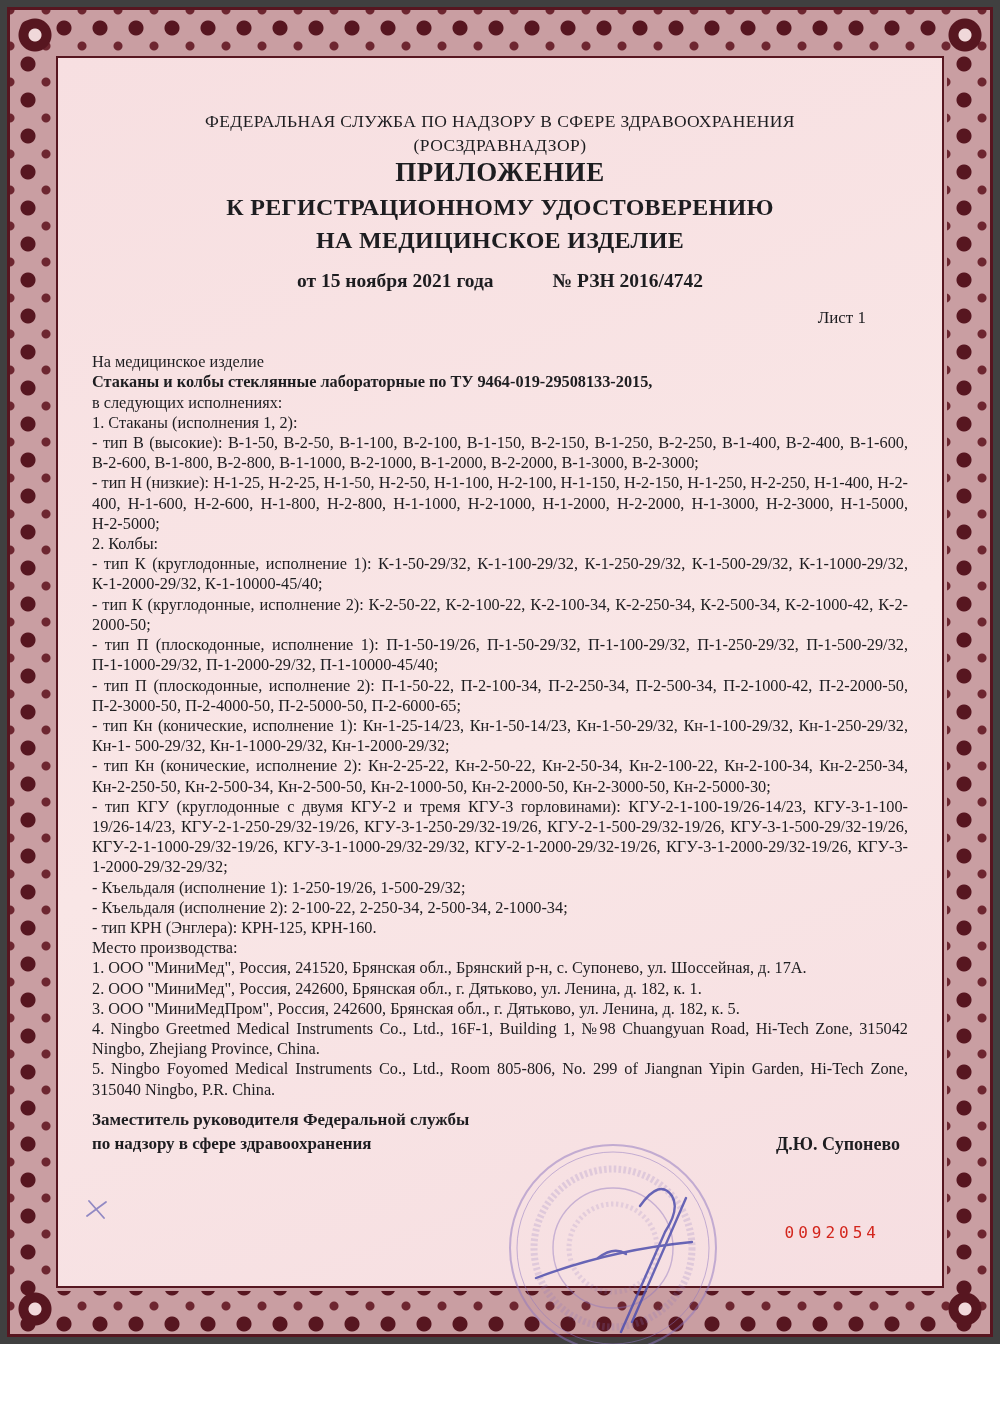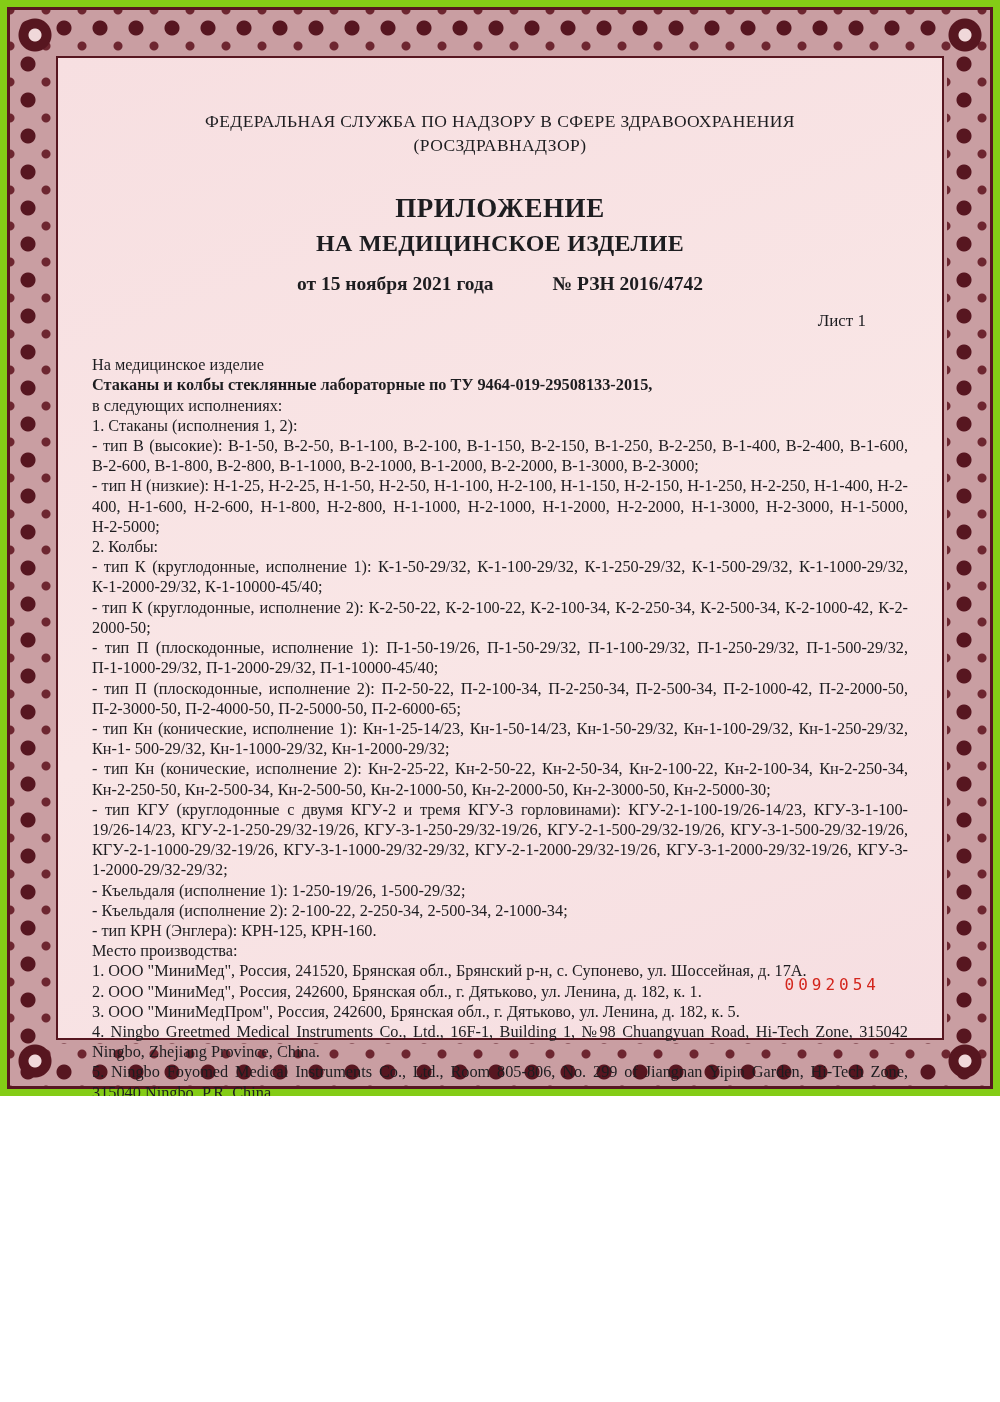--- a/index.html
+++ b/index.html
@@ -1,20 +1,20 @@
 <!DOCTYPE html>
 <html><head>
 <meta charset="utf-8">
 <style>
   * { margin:0; padding:0; box-sizing:border-box; }
   html, body { background:#ffffff; }
   .page {
     position:relative;
-    width:1000px; height:1096px;
-    background:#84cc16;
+    width:1000px; height:1344px;
+    background:#404040;
     overflow:hidden;
     font-family:"Liberation Serif", serif;
     color:#1d1d20;
     text-decoration:underline;
   }
   
   .ornament-frame {
     position:absolute; top:7px; left:7px; right:7px; bottom:7px;
     border:3px solid #571620;
     background-color:#c99ea2;
@@ -36,21 +36,21 @@
   .paper {
     position:relative;
     width:100%; height:100%;
     background:linear-gradient(160deg, #f7dfe1 0%, #f9e6e6 55%, #f6dee1 100%);
     border:2px solid #571620;
     box-shadow:0 0 0 3px #c99ea2;
     padding:40px 34px 0 34px;
   }
   .header { text-align:center; font-size:17.5px; letter-spacing:.4px; margin-top:12px; }
   .header-line { line-height:1.35; }
-  .title { text-align:center; margin-top:36px; font-weight:bold; }
+  .title { text-align:center; font-weight:bold; }
   .title-main { font-size:27px; letter-spacing:.6px; }
   .title-sub { font-size:24px; margin-top:6px; letter-spacing:.3px; }
   .meta-row { display:flex; justify-content:center; gap:59px; font-weight:bold; font-size:19.5px; margin-top:16px; }
   .sheet { text-align:right; font-size:17px; margin-top:16px; padding-right:42px; }
   .content { margin-top:24px; font-size:16.3px; line-height:1.24; text-align:justify; }
   .para { }
   .para.bold { font-weight:bold; }
   .sign-row { display:flex; justify-content:space-between; align-items:flex-end; font-weight:bold; font-size:17px; margin-top:8px; padding-right:8px; }
   .sign-title div { line-height:1.45; }
   .sign-name { font-size:18px; padding-bottom:2px; white-space:nowrap; }
@@ -75,20 +75,21 @@
 
     <div class="paper">
 
       <div class="header">
         <div class="header-line">ФЕДЕРАЛЬНАЯ СЛУЖБА ПО НАДЗОРУ В СФЕРЕ ЗДРАВООХРАНЕНИЯ</div>
         <div class="header-line">(РОСЗДРАВНАДЗОР)</div>
       </div>
 
       <div class="title">
         <div class="title-main">ПРИЛОЖЕНИЕ</div>
+        <div class="title-sub">К РЕГИСТРАЦИОННОМУ УДОСТОВЕРЕНИЮ</div>
         <div class="title-sub">НА МЕДИЦИНСКОЕ ИЗДЕЛИЕ</div>
       </div>
 
       <div class="meta-row">
         <span>от 15 ноября 2021 года</span>
         <span>№  РЗН 2016/4742</span>
       </div>
 
       <div class="sheet">Лист 1</div>
 
@@ -96,21 +97,21 @@
           <div class="para">На медицинское изделие</div>
           <div class="para bold">Стаканы и колбы стеклянные лабораторные по ТУ 9464-019-29508133-2015,</div>
           <div class="para">в следующих исполнениях:</div>
           <div class="para">1. Стаканы (исполнения 1, 2):</div>
           <div class="para">- тип В (высокие): В-1-50, В-2-50, В-1-100, В-2-100, В-1-150, В-2-150, В-1-250, В-2-250, В-1-400, В-2-400, В-1-600, В-2-600, В-1-800, В-2-800, В-1-1000, В-2-1000, В-1-2000, В-2-2000, В-1-3000, В-2-3000;</div>
           <div class="para">- тип Н (низкие): Н-1-25, Н-2-25, Н-1-50, Н-2-50, Н-1-100, Н-2-100, Н-1-150, Н-2-150, Н-1-250, Н-2-250, Н-1-400, Н-2-400, Н-1-600, Н-2-600, Н-1-800, Н-2-800, Н-1-1000, Н-2-1000, Н-1-2000, Н-2-2000, Н-1-3000, Н-2-3000, Н-1-5000, Н-2-5000;</div>
           <div class="para">2. Колбы:</div>
           <div class="para">- тип К (круглодонные, исполнение 1): К-1-50-29/32, К-1-100-29/32, К-1-250-29/32, К-1-500-29/32, К-1-1000-29/32, К-1-2000-29/32, К-1-10000-45/40;</div>
           <div class="para">- тип К (круглодонные, исполнение 2): К-2-50-22, К-2-100-22, К-2-100-34, К-2-250-34, К-2-500-34, К-2-1000-42, К-2-2000-50;</div>
           <div class="para">- тип П (плоскодонные, исполнение 1): П-1-50-19/26, П-1-50-29/32, П-1-100-29/32, П-1-250-29/32, П-1-500-29/32, П-1-1000-29/32, П-1-2000-29/32, П-1-10000-45/40;</div>
-          <div class="para">- тип П (плоскодонные, исполнение 2): П-2-50-22, П-2-100-34, П-2-250-34, П-2-500-34, П-2-1000-42, П-2-2000-50, П-2-3000-50, П-2-4000-50, П-2-5000-50, П-2-6000-65;</div>
+          <div class="para">- тип П (плоскодонные, исполнение 2): П-1-50-22, П-2-100-34, П-2-250-34, П-2-500-34, П-2-1000-42, П-2-2000-50, П-2-3000-50, П-2-4000-50, П-2-5000-50, П-2-6000-65;</div>
           <div class="para">- тип Кн (конические, исполнение 1): Кн-1-25-14/23, Кн-1-50-14/23, Кн-1-50-29/32, Кн-1-100-29/32, Кн-1-250-29/32, Кн-1- 500-29/32, Кн-1-1000-29/32, Кн-1-2000-29/32;</div>
           <div class="para">- тип Кн (конические, исполнение 2): Кн-2-25-22, Кн-2-50-22, Кн-2-50-34, Кн-2-100-22, Кн-2-100-34, Кн-2-250-34, Кн-2-250-50, Кн-2-500-34, Кн-2-500-50, Кн-2-1000-50, Кн-2-2000-50, Кн-2-3000-50, Кн-2-5000-30;</div>
           <div class="para">- тип КГУ (круглодонные с двумя КГУ-2 и тремя КГУ-3 горловинами): КГУ-2-1-100-19/26-14/23, КГУ-3-1-100-19/26-14/23, КГУ-2-1-250-29/32-19/26, КГУ-3-1-250-29/32-19/26, КГУ-2-1-500-29/32-19/26, КГУ-3-1-500-29/32-19/26, КГУ-2-1-1000-29/32-19/26, КГУ-3-1-1000-29/32-29/32, КГУ-2-1-2000-29/32-19/26, КГУ-3-1-2000-29/32-19/26, КГУ-3-1-2000-29/32-29/32;</div>
           <div class="para">- Къельдаля (исполнение 1): 1-250-19/26, 1-500-29/32;</div>
           <div class="para">- Къельдаля (исполнение 2): 2-100-22, 2-250-34, 2-500-34, 2-1000-34;</div>
           <div class="para">- тип КРН (Энглера): КРН-125, КРН-160.</div>
           <div class="para">Место производства:</div>
           <div class="para">1. ООО "МиниМед", Россия, 241520, Брянская обл., Брянский р-н, с. Супонево, ул. Шоссейная, д. 17А.</div>
           <div class="para">2. ООО "МиниМед", Россия, 242600, Брянская обл., г. Дятьково, ул. Ленина, д. 182, к. 1.</div>
           <div class="para">3. ООО "МиниМедПром", Россия, 242600, Брянская обл., г. Дятьково, ул. Ленина, д. 182, к. 5.</div>

